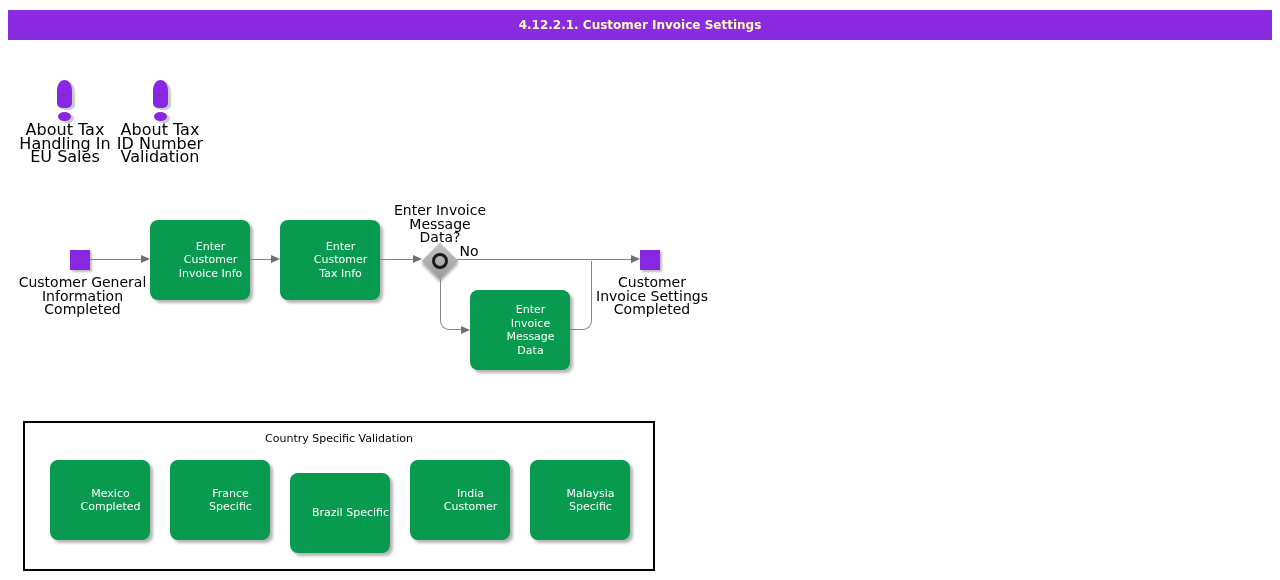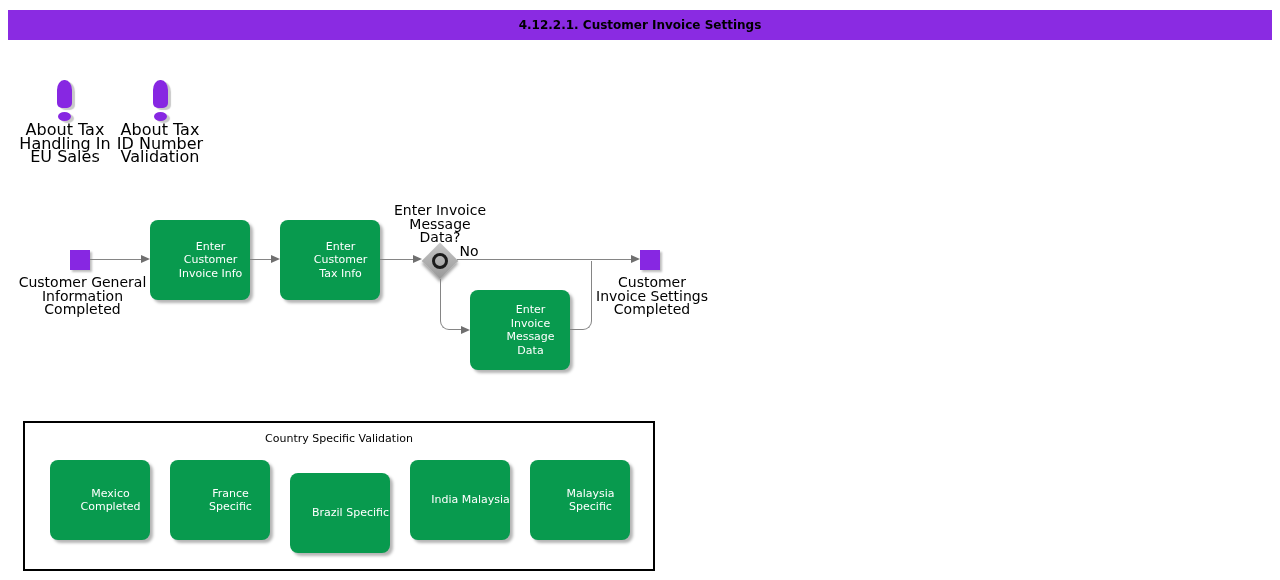--- a/index.html
+++ b/index.html
@@ -3,21 +3,21 @@
 <meta charset="utf-8">
 <style>
   * { margin:0; padding:0; box-sizing:border-box; }
   html,body { width:1280px; height:580px; background:#ffffff; overflow:hidden;
               font-family:"DejaVu Sans","Liberation Sans",sans-serif; color:#000; }
   .abs { position:absolute; }
 
   
   .titlebar { left:8px; top:10px; width:1264px; height:30px; background:#8A2BE2;
               display:flex; align-items:center; justify-content:center; }
-  .titlebar span { color:#000000; font-size:12px; font-weight:bold; }
+  .titlebar span { color:#fef9c3; font-size:12px; font-weight:bold; }
 
   
   .excl-bar { width:15px; height:28px; background:#8727E2;
               border-radius:7px 7px 5px 5px / 10px 10px 5px 5px;
               box-shadow:3px 2px 1px #c9c9c9; }
   .excl-dot { width:13px; height:9px; background:#8727E2; border-radius:50%;
               box-shadow:3px 2px 1px #c9c9c9; }
 
   .note-label { font-size:16px; line-height:13.5px; text-align:center; white-space:pre-line; }
 
@@ -108,15 +108,15 @@
 <div class="abs flow-label" style="left:587px; top:276px; width:130px;">Customer
 Invoice Settings
 Completed</div>
 
 <div class="abs panel"></div>
 <div class="abs panel-title">Country Specific Validation</div>
 
 <div class="abs task" style="left:50px;  top:460px;">Mexico Completed</div>
 <div class="abs task" style="left:170px; top:460px;">France Specific</div>
 <div class="abs task" style="left:290px; top:473px;">Brazil Specific</div>
-<div class="abs task" style="left:410px; top:460px;">India Malaysia</div>
+<div class="abs task" style="left:410px; top:460px;">India Customer</div>
 <div class="abs task" style="left:530px; top:460px;">Malaysia
 Specific</div>
 
 </body></html>

